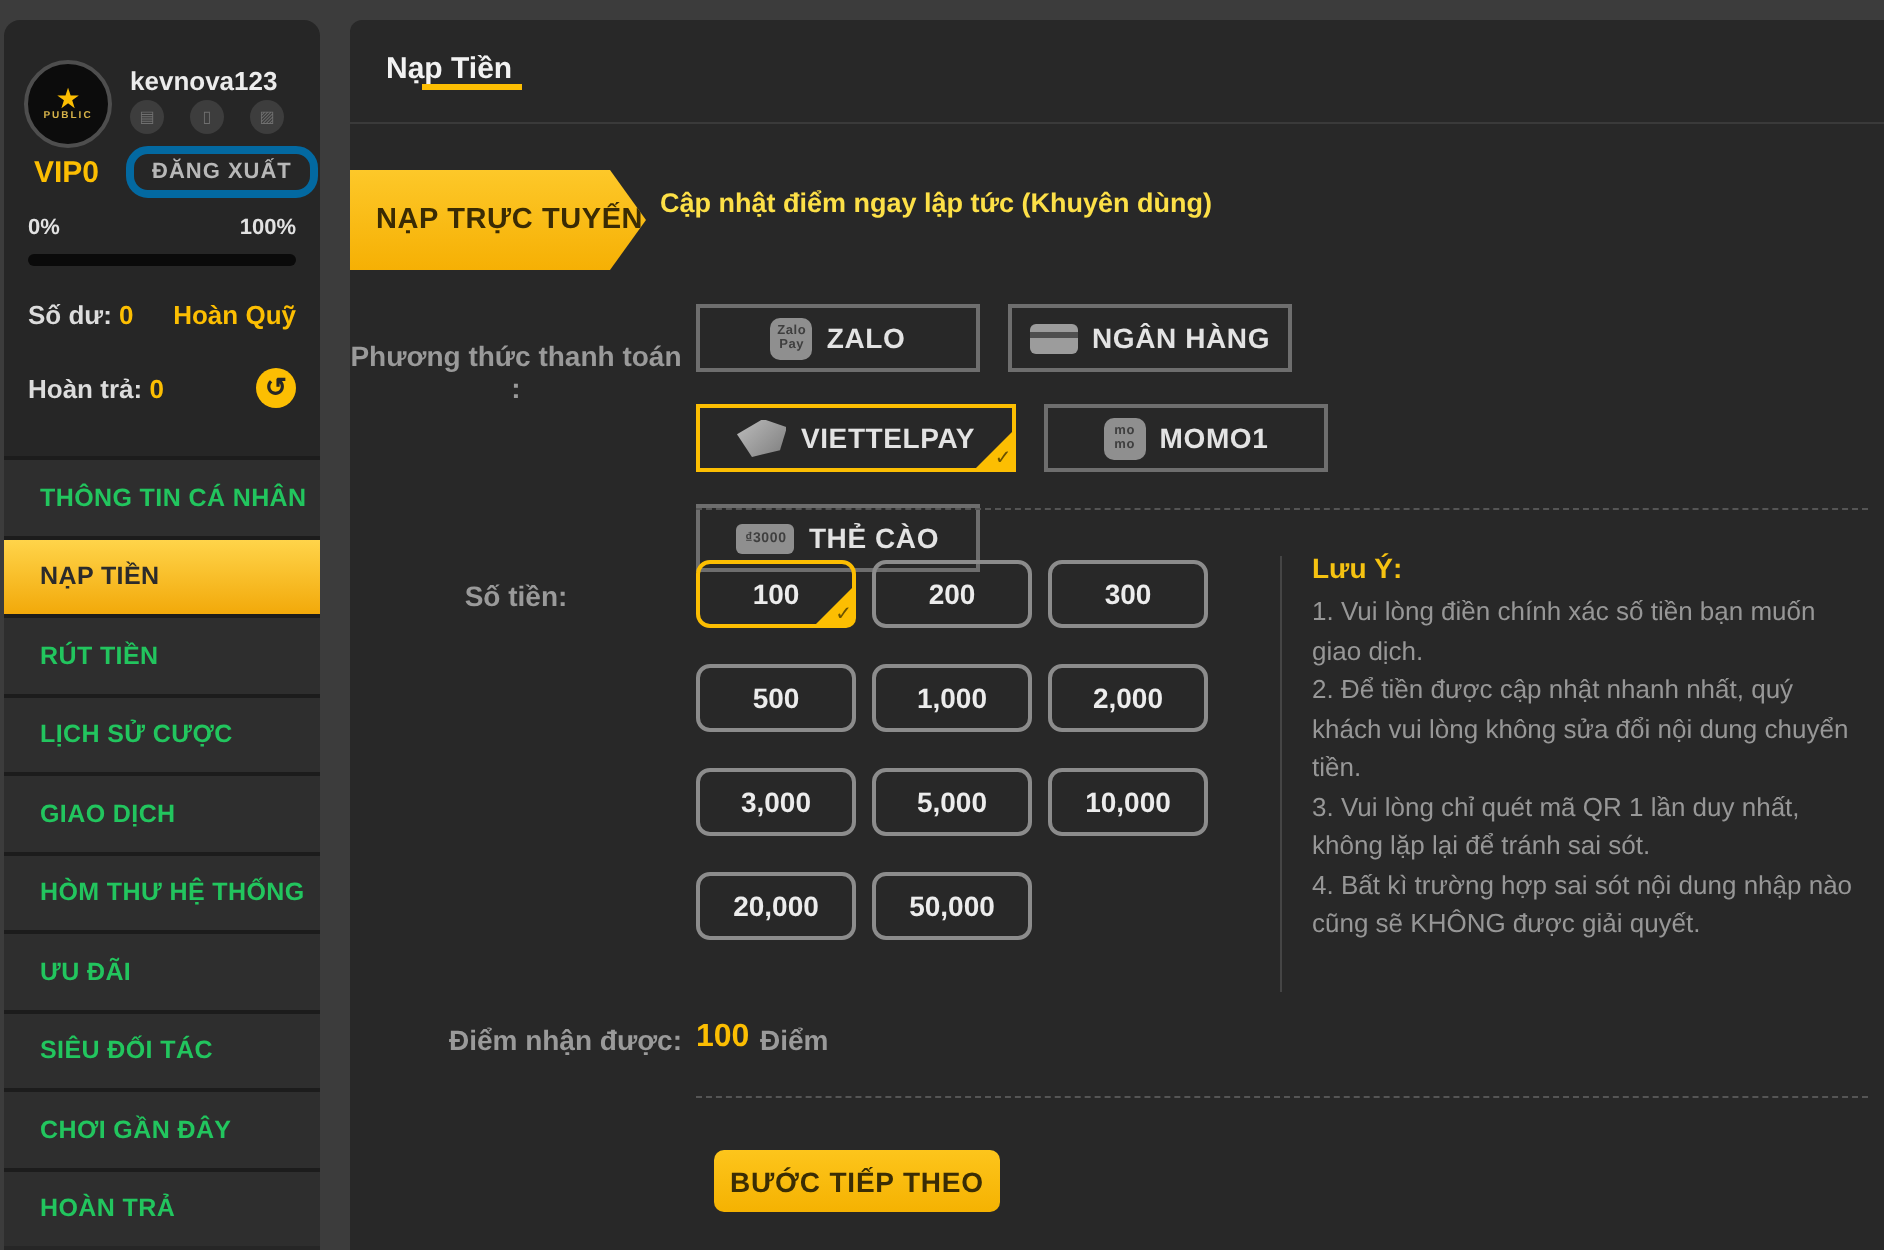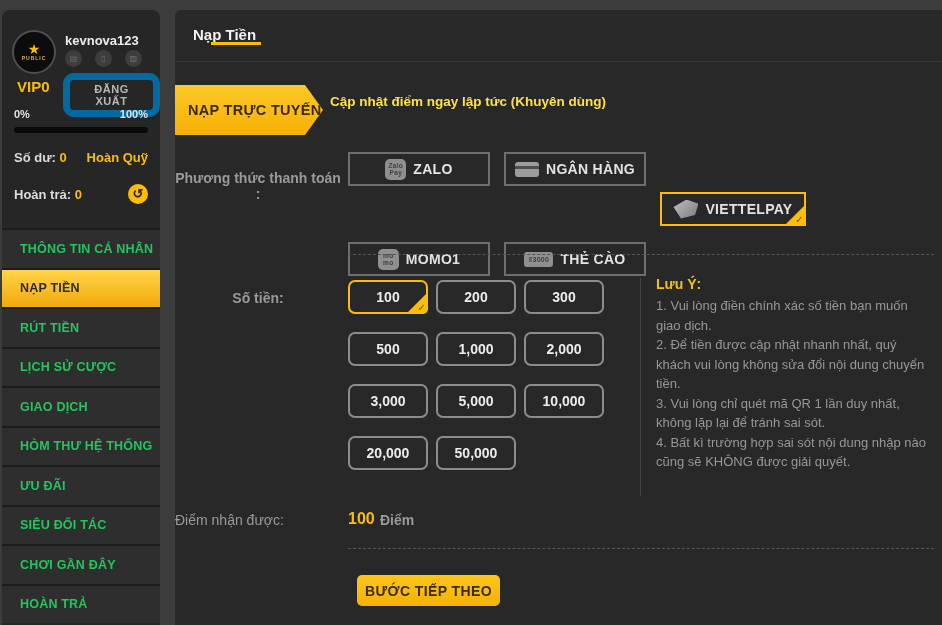--- a/index.html
+++ b/index.html
@@ -36,21 +36,21 @@
     width:17px; height:17px; border-radius:50%;
     background:#3d3d3d; color:#6f6f6f;
     font-size:8px; display:flex; align-items:center; justify-content:center;
   }
   .vip {
     position:absolute; left:15px; top:68px;
     color:#fcbe02; font-size:15px; font-weight:bold;
   }
   .logout-btn {
     position:absolute; left:61px; top:63px;
-    border:7px solid #0369a1; border-radius:11px;
+    border:4px solid #0369a1; border-radius:11px;
     color:#b8b8b8; background:transparent;
     font-size:11px; font-weight:bold; letter-spacing:0.5px;
     padding:3px 9px; font-family:inherit; cursor:pointer;
   }
   .progress-labels {
     position:absolute; left:12px; right:12px; top:98px;
     display:flex; justify-content:space-between;
     color:#e2e2e2; font-size:11px; font-weight:bold;
   }
   .progress-bar {
@@ -124,21 +124,21 @@
     position:absolute; left:173px; top:142px; width:470px;
     display:flex; flex-wrap:wrap; gap:16px 14px;
   }
   .pm-btn {
     position:relative; width:142px; height:34px;
     background:transparent; border:2px solid #6e6e6e; border-radius:0;
     color:#e3e3e3; font-size:14px; font-weight:bold; letter-spacing:0.3px;
     display:flex; align-items:center; justify-content:center; gap:7px;
     font-family:inherit; cursor:pointer;
   }
-  .pm-btn.selected { border-color:#fcbe02; width:146px;margin-top:40px; }
+  .pm-btn.selected { border-color:#fcbe02; width:160px; }
   .pm-icon-sq {
     width:21px; height:21px; border-radius:5px; background:#8f8f8f;
     color:#3f3f3f; font-size:6.5px; font-weight:bold; line-height:1.1;
     display:flex; flex-direction:column; align-items:center; justify-content:center;
   }
   .pm-icon-card {
     width:24px; height:15px; border-radius:3px;
     background:linear-gradient(180deg,#9c9c9c 0 28%, #4f4f4f 28% 48%, #9c9c9c 48% 100%);
   }
   .pm-icon-vtp {
@@ -172,22 +172,22 @@
     color:#ececec; font-size:14px; font-weight:bold;
     display:flex; align-items:center; justify-content:center;
     font-family:inherit; cursor:pointer;
   }
   .amount-btn.selected { border-color:#fcbe02; }
   .v-divider { position:absolute; left:465px; top:268px; height:218px; width:1px; background:#454545; }
   .notes { position:absolute; left:481px; top:266px; width:276px; }
   .notes-title { color:#f5c211; font-size:14px; font-weight:bold; margin-bottom:4px; }
   .note-line { color:#979797; font-size:13px; line-height:1.5; }
   .points-row { position:absolute; top:502px; left:0; }
-  .points-label { position:absolute; left:0; width:166px; top:0;
-    color:#9a9a9a; font-size:14px; font-weight:normal; }
+  .points-label { position:absolute; left:0; width:166px; text-align:right; top:0;
+    color:#9a9a9a; font-size:14px; font-weight:bold; }
   .points-value { position:absolute; left:173px; top:-2px; color:#fcbe02; font-size:16px; font-weight:bold; }
   .points-unit { position:absolute; left:205px; top:0; color:#9a9a9a; font-size:14px; font-weight:bold; }
   .next-btn {
     position:absolute; left:182px; top:565px; width:143px; height:31px;
     background:linear-gradient(180deg,#fdc51c 0%,#f5b201 100%);
     border:none; border-radius:5px;
     color:#3a2d05; font-size:14px; font-weight:bold; letter-spacing:0.4px;
     font-family:inherit; cursor:pointer;
   }
 </style>

